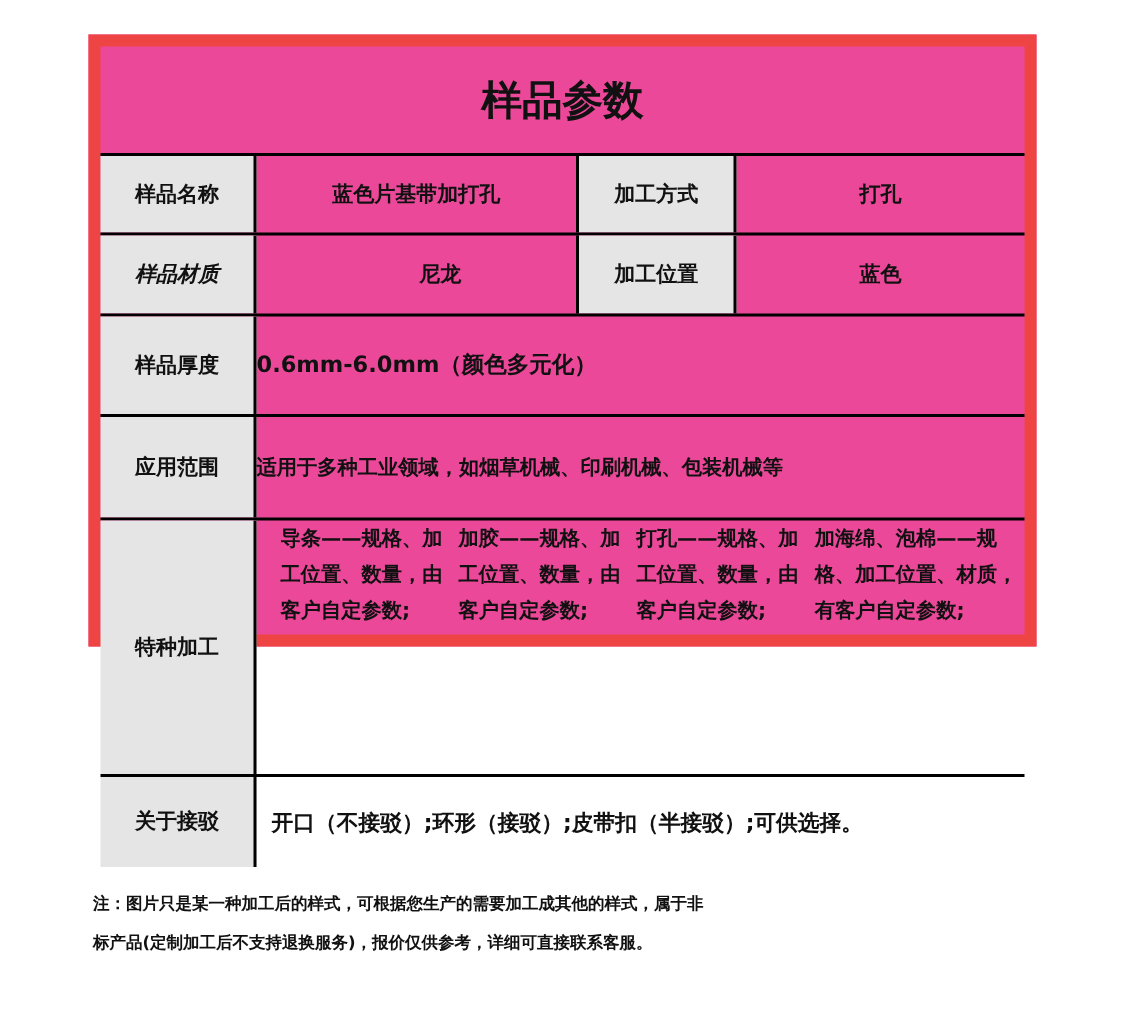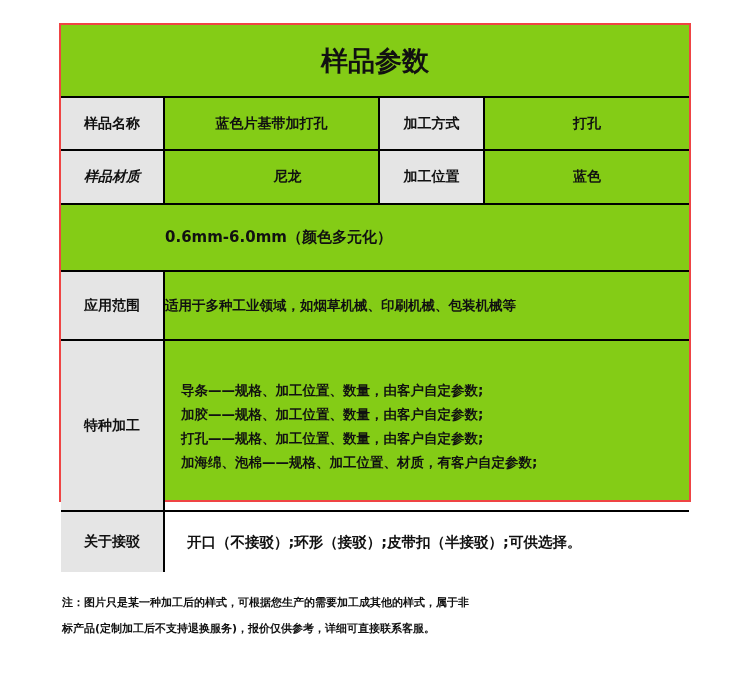--- a/index.html
+++ b/index.html
@@ -1,29 +1,29 @@
 <!DOCTYPE html>
 <html><head>
 <meta charset="utf-8">
 <style>
   html, body { margin: 0; padding: 0; background: #ffffff; }
   body { width: 750px; height: 679px; position: relative; font-family: "DejaVu Sans", "Liberation Sans", sans-serif; color: #111; }
   .table {
-    position: absolute; left: 59px; top: 23px; width: 632px; height: 479px;
-    box-sizing: border-box; border: 2px solid #ef4444; background: #84cc16;
+    position: absolute; left: 59px; top: 23px; width: 632px; height: 408px;
+    box-sizing: border-box; border: 8px solid #ef4444; background: #ec4899;
   }
   .row { position: absolute; left: 0; right: 0; box-sizing: border-box; border-top: 2px solid #000; }
   .row.first { border-top: none; }
   .cell { position: absolute; top: 0; bottom: 0; box-sizing: border-box; display: flex; align-items: center; font-weight: bold; font-size: 14px; }
   .label { background: #e5e5e5; justify-content: center; border-right: 2px solid #000; }
   .center { justify-content: center; }
   .left { justify-content: flex-start; padding-left: 0; }
   .title { font-size: 27px; font-weight: bold; justify-content: center; left: 0; right: 0; }
   .bordered-right { border-right: 2px solid #000; }
-  .multiline { flex-direction: column; align-items: flex-start; justify-content: center; padding-left: 16px; font-size: 13.5px; line-height: 24px; }
+  .multiline { flex-direction: row; align-items: flex-start; justify-content: center; padding-left: 16px; font-size: 13.5px; line-height: 24px; }
   .note { position: absolute; left: 62px; top: 590px; width: 630px; font-size: 11px; font-weight: bold; line-height: 26px; }
 </style>
 </head>
 <body>
 
 <div class="table">
 
   <div class="row first" style="top:0; height:71px;">
     <div class="cell title">样品参数</div>
   </div>
@@ -36,40 +36,41 @@
   </div>
 
   <div class="row" style="top:124px; height:54px;">
     <div class="cell label" style="left:0; width:104px;font-style:italic;">样品材质</div>
     <div class="cell center bordered-right" style="left:104px; width:215px;padding-left:32px;">尼龙</div>
     <div class="cell label" style="left:319px; width:105px;">加工位置</div>
     <div class="cell center" style="left:424px; right:0;">蓝色</div>
   </div>
 
   <div class="row" style="top:178px; height:67px;">
+    <div class="cell label" style="left:0; width:104px;">样品厚度</div>
     <div class="cell left" style="left:104px; right:0; font-size:15px;">0.6mm-6.0mm（颜色多元化）</div>
   </div>
 
   <div class="row" style="top:245px; height:69px;">
     <div class="cell label" style="left:0; width:104px;">应用范围</div>
     <div class="cell left" style="left:104px; right:0; font-size:13.5px;">适用于多种工业领域，如烟草机械、印刷机械、包装机械等</div>
   </div>
 
   <div class="row" style="top:314px; height:171px;">
     <div class="cell label" style="left:0; width:104px;">特种加工</div>
     <div class="cell multiline" style="left:104px; right:0;">
       <div>导条——规格、加工位置、数量，由客户自定参数;</div>
       <div>加胶——规格、加工位置、数量，由客户自定参数;</div>
       <div>打孔——规格、加工位置、数量，由客户自定参数;</div>
       <div>加海绵、泡棉——规格、加工位置、材质，有客户自定参数;</div>
     </div>
   </div>
 
   <div class="row" style="top:485px; height:62px;">
     <div class="cell label" style="left:0; width:104px;">关于接驳</div>
-    <div class="cell left" style="left:104px; right:0; padding-left:22px; font-size:14.5px;">开口（不接驳）;环形（接驳）;皮带扣（半接驳）;可供选择。</div>
+    <div class="cell left" style="left:104px; right:0; padding-left:10px; font-size:14.5px;">开口（不接驳）;环形（接驳）;皮带扣（半接驳）;可供选择。</div>
   </div>
 </div>
 
 <div class="note">
   <div>注：图片只是某一种加工后的样式，可根据您生产的需要加工成其他的样式，属于非</div>
   <div>标产品(定制加工后不支持退换服务)，报价仅供参考，详细可直接联系客服。</div>
 </div>
 
 </body></html>

